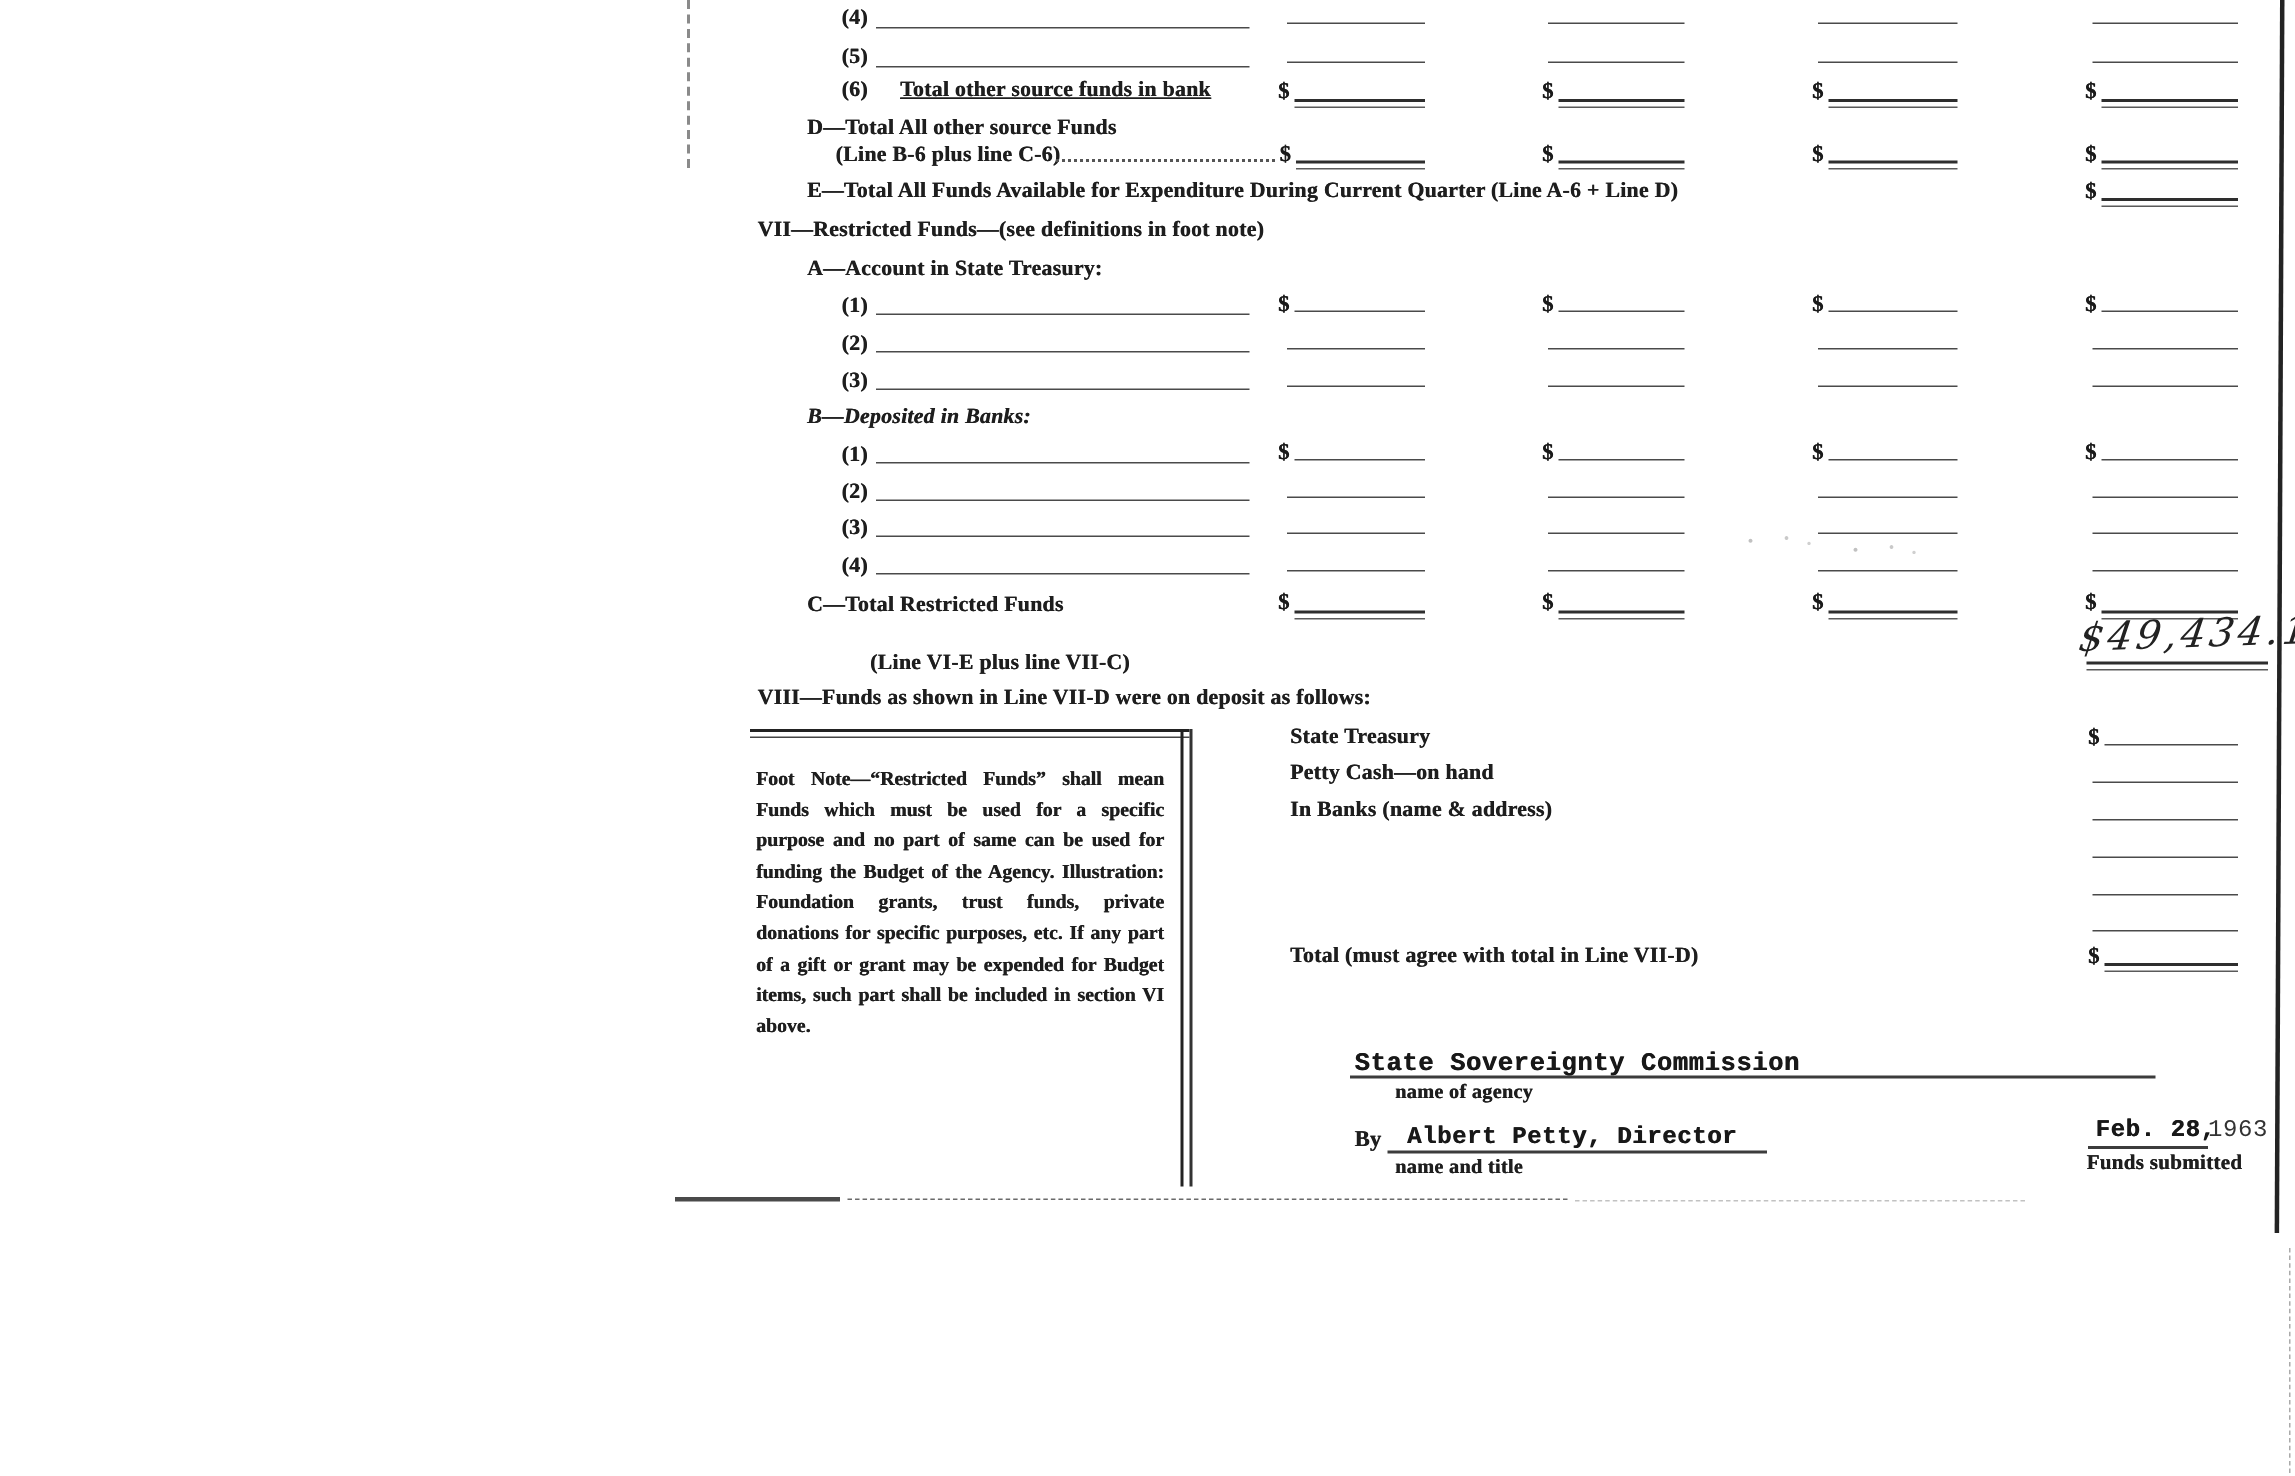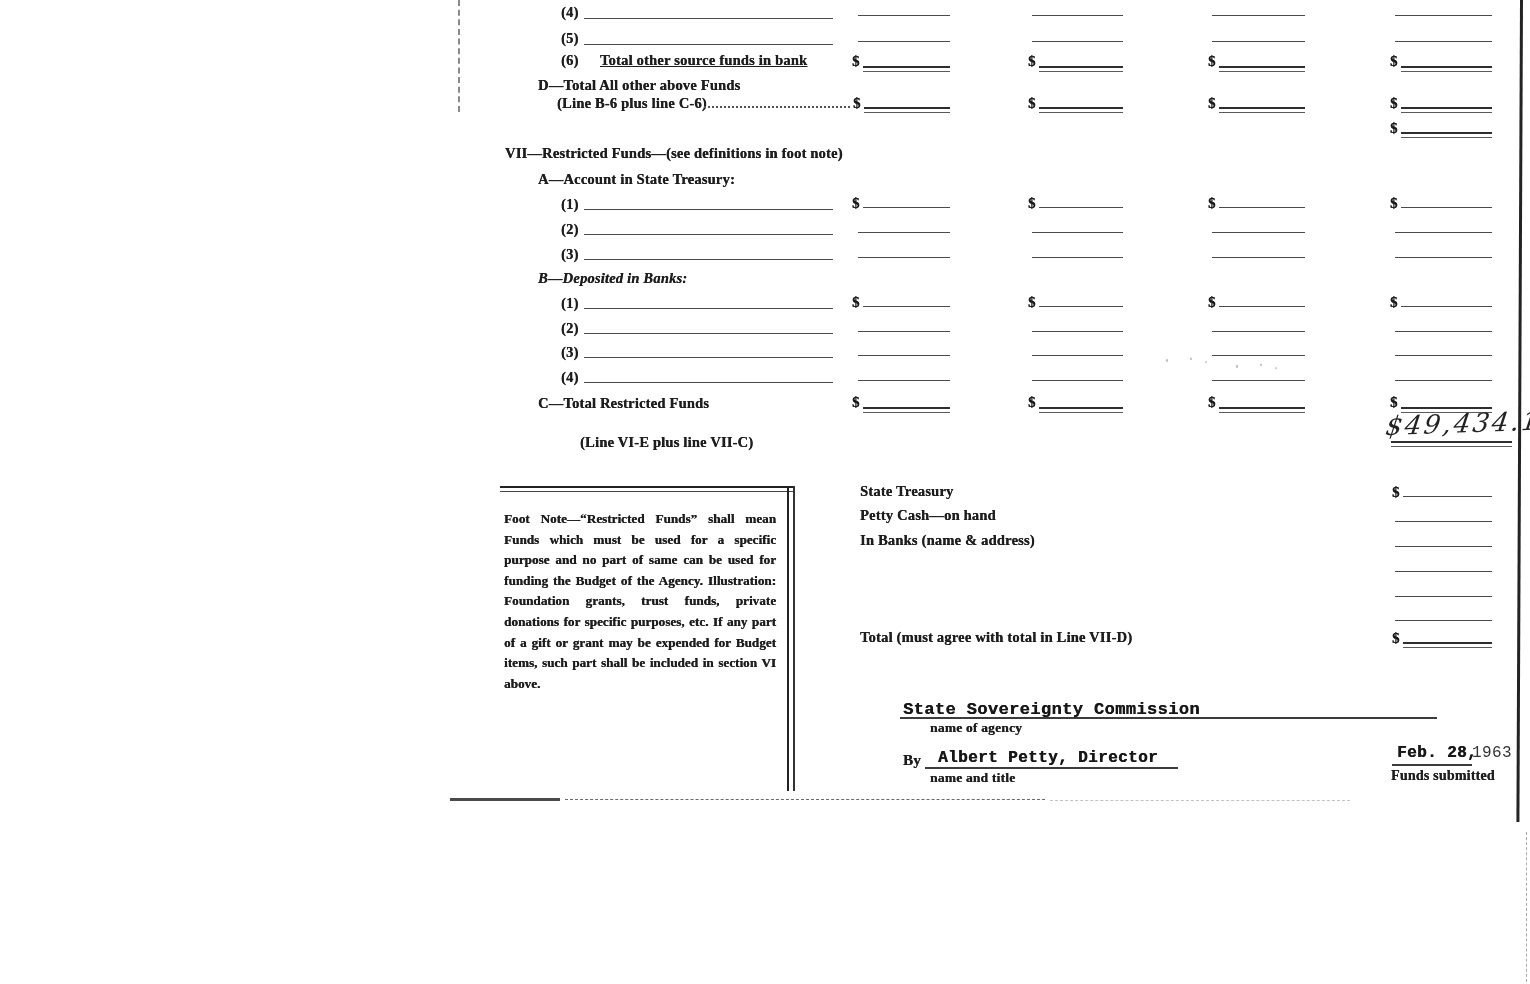--- a/index.html
+++ b/index.html
@@ -63,32 +63,33 @@
   <span class="t" style="left:600px;top:52px;text-decoration:underline;">Total other source funds in bank</span>
   <span class="ds" style="left:852px;top:53px;">$</span>
   <div class="dbl" style="left:863px;top:66px;width:87px;"></div>
   <span class="ds" style="left:1028px;top:53px;">$</span>
   <div class="dbl" style="left:1039px;top:66px;width:84px;"></div>
   <span class="ds" style="left:1208px;top:53px;">$</span>
   <div class="dbl" style="left:1219px;top:66px;width:86px;"></div>
   <span class="ds" style="left:1390px;top:53px;">$</span>
   <div class="dbl" style="left:1401px;top:66px;width:91px;"></div>
 
-  <span class="t" style="left:538px;top:77px;">D—Total All other above Funds</span>
+  <span class="t" style="left:538px;top:77px;">D—Total All other source Funds</span>
   <span class="t" style="left:557px;top:95px;">(Line B-6 plus line C-6)</span>
   <div class="dots" style="left:704px;top:106px;width:146px;"></div>
   <span class="ds" style="left:853px;top:95px;">$</span>
   <div class="dbl" style="left:864px;top:107px;width:86px;"></div>
   <span class="ds" style="left:1028px;top:95px;">$</span>
   <div class="dbl" style="left:1039px;top:107px;width:84px;"></div>
   <span class="ds" style="left:1208px;top:95px;">$</span>
   <div class="dbl" style="left:1219px;top:107px;width:86px;"></div>
   <span class="ds" style="left:1390px;top:95px;">$</span>
   <div class="dbl" style="left:1401px;top:107px;width:91px;"></div>
 
+  <span class="t" style="left:538px;top:119px;">E—Total All Funds Available for Expenditure During Current Quarter  (Line A-6 + Line D)</span>
   <span class="ds" style="left:1390px;top:120px;">$</span>
   <div class="dbl" style="left:1401px;top:132px;width:91px;"></div>
 
   <span class="t" style="left:505px;top:145px;">VII—Restricted Funds—(see definitions in foot note)</span>
   <span class="t" style="left:538px;top:171px;">A—Account in State Treasury:</span>
 
   <span class="t" style="left:561px;top:196px;">(1)</span>
   <div class="ln thin" style="left:584px;top:209px;width:249px;"></div>
   <span class="ds" style="left:852px;top:195px;">$</span>
   <div class="ln thin" style="left:863px;top:207px;width:87px;"></div>
@@ -154,20 +155,21 @@
   <div class="dbl" style="left:1039px;top:407px;width:84px;"></div>
   <span class="ds" style="left:1208px;top:394px;">$</span>
   <div class="dbl" style="left:1219px;top:407px;width:86px;"></div>
   <span class="ds" style="left:1390px;top:394px;">$</span>
   <div class="dbl" style="left:1401px;top:407px;width:91px;"></div>
 
   <span class="t" style="left:580px;top:434px;">(Line VI-E plus line VII-C)</span>
   <span class="hand" style="left:1386px;top:408px;">$49,434.19</span>
   <div class="dbl" style="left:1391px;top:441px;width:121px;"></div>
 
+  <span class="t" style="left:505px;top:457px;">VIII—Funds as shown in Line VII-D were on deposit as follows:</span>
 
   <div style="position:absolute;left:500px;top:486px;width:293px;height:3px;border-top:2.5px solid #222;border-bottom:1.5px solid #444;"></div>
   <div style="position:absolute;left:787px;top:486px;width:4px;height:305px;border-left:2px solid #222;border-right:2px solid #333;"></div>
   <div class="fn-text">Foot Note—“Restricted Funds” shall mean Funds which must be used for a specific purpose and no part of same can be used for funding the Budget of the Agency. Illustration: Foundation grants, trust funds, private donations for specific purposes, etc. If any part of a gift or grant may be expended for Budget items, such part shall be included in section VI above.</div>
 
   <span class="t" style="left:860px;top:483px;">State Treasury</span>
   <span class="ds" style="left:1392px;top:484px;">$</span>
   <div class="ln thin" style="left:1403px;top:496px;width:89px;"></div>
 
   <span class="t" style="left:860px;top:507px;">Petty Cash—on hand</span>

